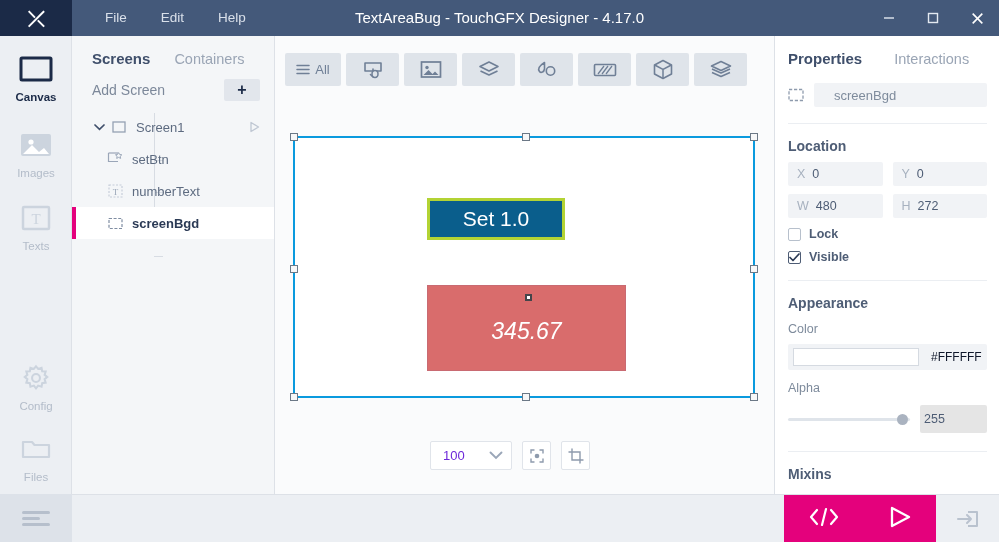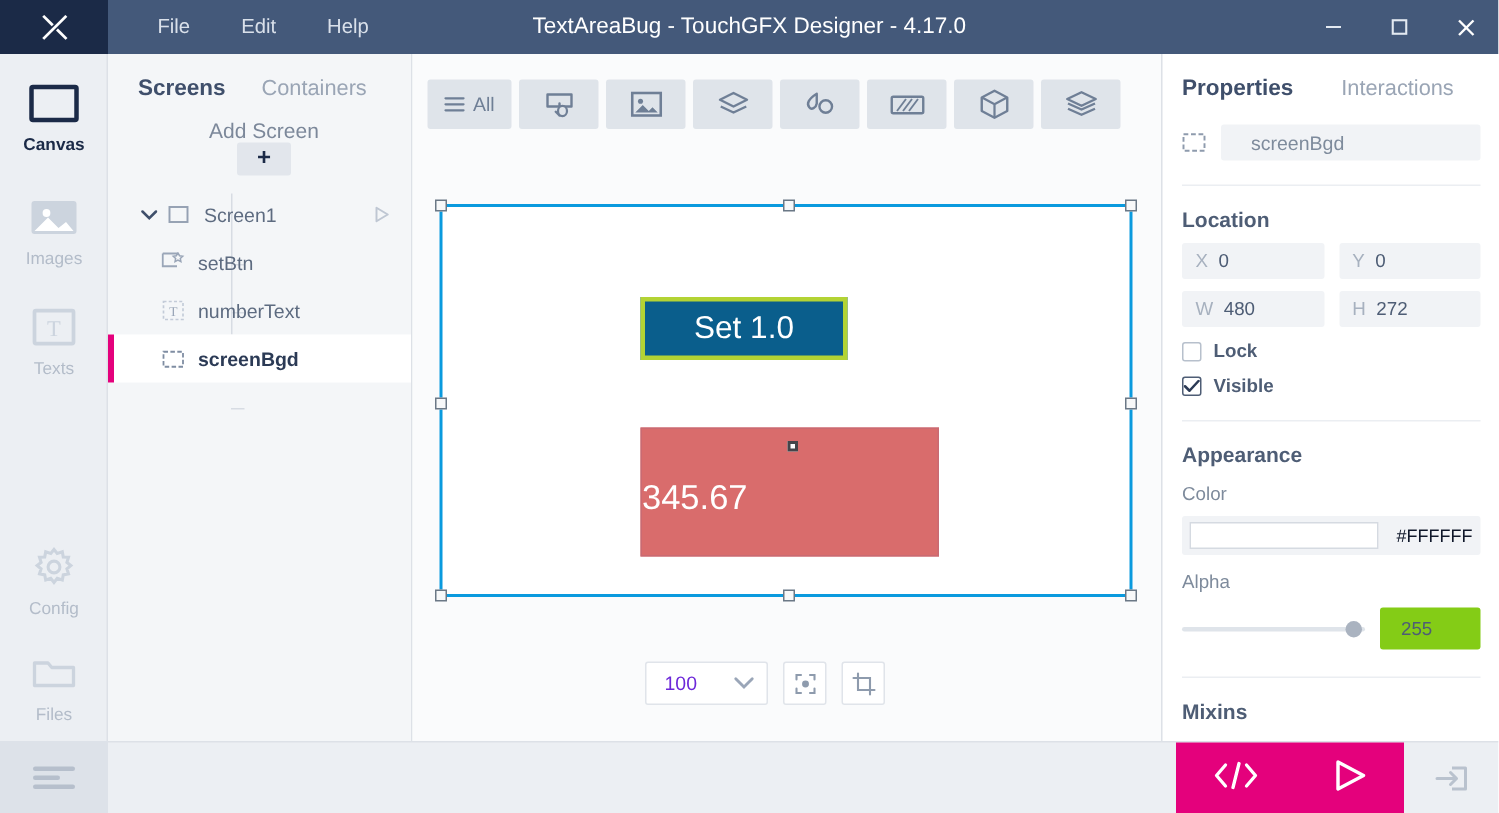--- a/index.html
+++ b/index.html
@@ -110,21 +110,20 @@
     display: flex; align-items: baseline;
     padding: 14px 0 0 20px;
   }
   .sp-tab {
     font-size: 14.5px; color: #9aa5b5; cursor: default; margin-right: 24px;
   }
   .sp-tab.active { color: #3f4f6b; font-weight: bold; font-size: 15px; }
   .sp-add-row {
     display: flex; align-items: center; justify-content: space-between;
     padding: 12px 14px 0 20px;
-    flex-direction: column;
   }
   .sp-add-label { font-size: 14px; color: #7c889a; }
   .sp-add-btn {
     width: 36px; height: 22px; background: #e2e6ec;
     border-radius: 2px; display: flex; align-items: center; justify-content: center;
     color: #1b2a47; font-size: 16px; font-weight: bold; cursor: default;
   }
   .tree { margin-top: 10px; position: relative; }
   .tree-row {
     position: relative;
@@ -191,21 +190,21 @@
     color: #ffffff; font-size: 21px;
   }
   .artboard .widget-box {
     position: absolute; left: 132px; top: 147px;
     width: 199px; height: 86px;
     background: #d96c6c;
     border: 1px solid #c96a72;
   }
   .artboard .widget-box-text {
     position: absolute; left: 0; right: 0; top: 32px;
-    color: #ffffff; font-size: 23px;
+    text-align: center; color: #ffffff; font-size: 23px; font-style: italic;
   }
   .handle {
     position: absolute; width: 8px; height: 8px;
     background: #f7f8f9; border: 1px solid #6b7886;
     z-index: 5;
   }
   .h-tl { left: -5px;  top: -5px; }
   .h-tc { left: 227px; top: -5px; }
   .h-tr { right: -5px; top: -5px; }
   .h-ml { left: -5px;  top: 127px; }
@@ -305,22 +304,22 @@
     position: relative; width: 122px; height: 18px;
     display: flex; align-items: center; cursor: default;
   }
   .slider-track { width: 100%; height: 3px; background: #dfe4ea; border-radius: 2px; }
   .slider-knob {
     position: absolute; right: 2px; top: 4px;
     width: 11px; height: 11px; border-radius: 50%;
     background: #aab3c0;
   }
   .alpha-val {
-    flex: 1; height: 28px; background: #84cc16; border-radius: 2px;
-    display: flex; align-items: center; padding-left: 14px;
+    flex: 1; height: 28px; background: #e5e5e5; border-radius: 2px;
+    display: flex; align-items: center; padding-left: 4px;
     font-size: 12.5px; color: #4e5d75;
   }
 
   
   .bottombar {
     position: absolute; left: 72px; top: 494px;
     width: 927px; height: 48px;
     background: #eceff3;
     border-top: 1px solid #dde1e7;
   }

